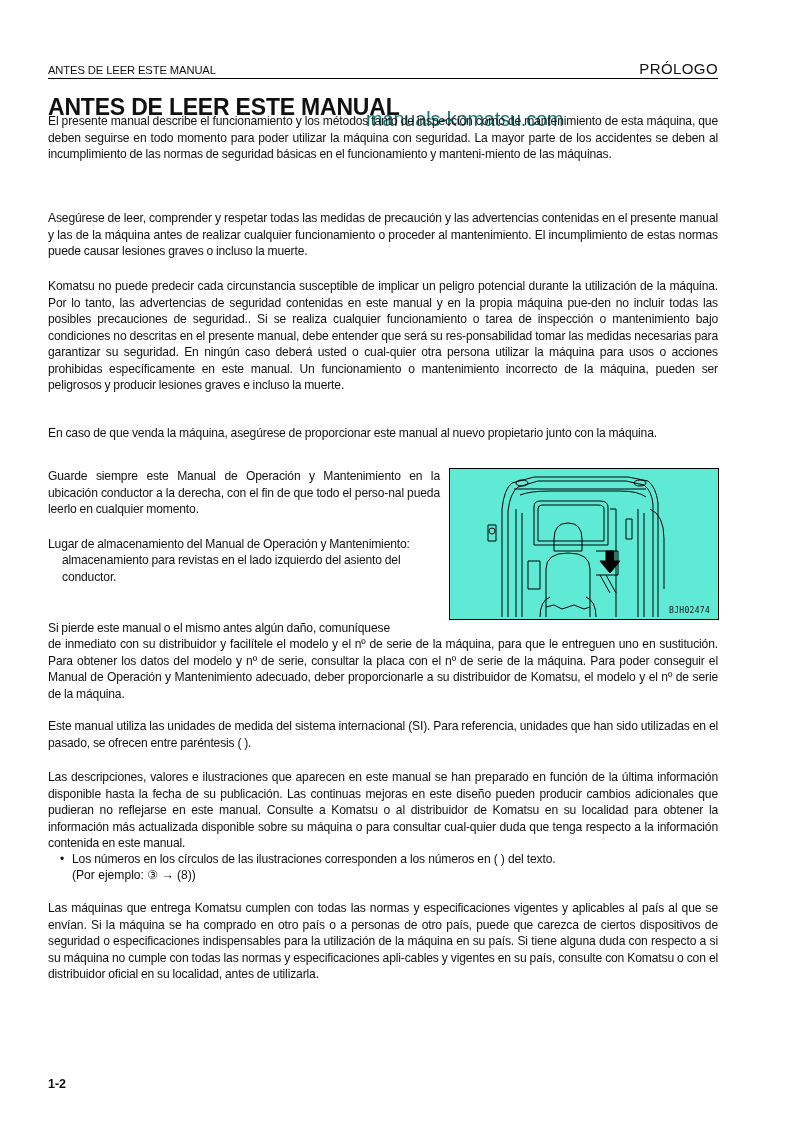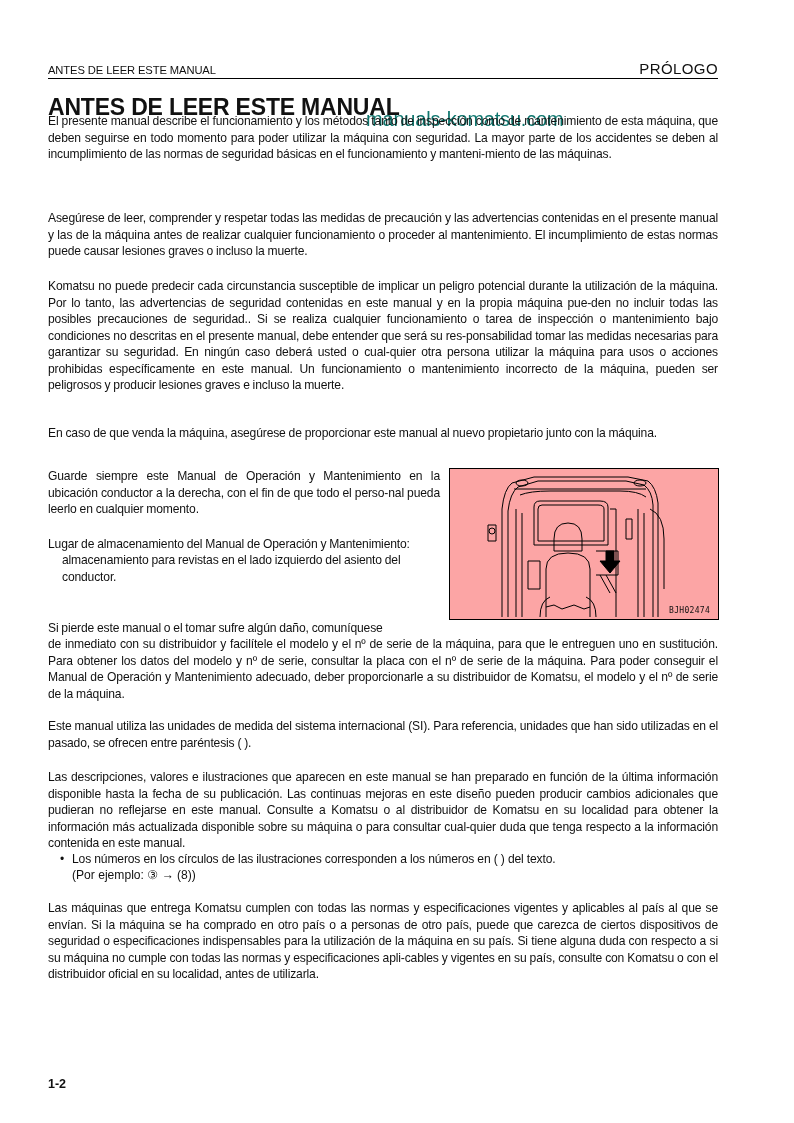--- a/index.html
+++ b/index.html
@@ -27,21 +27,21 @@
     }
     .para {
       position: absolute; left: 48px; width: 670px; margin: 0;
       font-size: 12.1px; line-height: 16.5px; text-align: justify;
       letter-spacing: -0.15px; word-spacing: -0.3px;
     }
     .para.narrow { width: 392px; }
     .para.center { text-align: left; width: 392px; }
     .figure {
       position: absolute; left: 449px; top: 468px; width: 270px; height: 152px;
-      border: 1px solid #000; box-sizing: border-box; background: #fca5a5;
+      border: 1px solid #000; box-sizing: border-box; background: #5eead4;
     }
     .figure .fig-code {
       position: absolute; right: 8px; bottom: 4px; font-family: "DejaVu Sans Mono", monospace;
       font-size: 8px; letter-spacing: 0.3px;
     }
     .bullet-row { position: absolute; left: 60px; font-size: 12.1px; line-height: 16.5px; letter-spacing: -0.15px; }
     .bullet-row .dot { display: inline-block; width: 12px; }
     .example-row { position: absolute; left: 72px; font-size: 12.1px; line-height: 16.5px; }
     .page-number {
       position: absolute; left: 48px; top: 1077px; font-size: 12.5px; font-weight: bold;
@@ -97,21 +97,21 @@
     <path d="M96 138 L104 136 L112 140 L124 136 L134 140 L140 138"></path>
 
     <path d="M38 56 L46 56 L46 72 L38 72 Z"></path>
     <circle cx="42" cy="62" r="3"></circle>
 
     <path d="M156 82 L164 82 L164 92 L170 92 L160 104 L150 92 L156 92 Z" fill="#000"></path>
   </svg>
   <span class="fig-code">BJH02474</span>
 </div>
 
-<p class="para narrow" style="top:620px;">Si pierde este manual o el tomar sufre algún daño, comuníquese</p>
+<p class="para narrow" style="top:620px;">Si pierde este manual o el mismo antes algún daño, comuníquese</p>
 <p class="para" style="top:636px;">de inmediato con su distribuidor y facilítele el modelo y el nº de serie de la máquina, para que le entreguen uno en sustitución. Para obtener los datos del modelo y nº de serie, consultar la placa con el nº de serie de la máquina. Para poder conseguir el Manual de Operación y Mantenimiento adecuado, deber proporcionarle a su distribuidor de Komatsu, el modelo y el nº de serie de la máquina.</p>
 <p class="para" style="top:718px;">Este manual utiliza las unidades de medida del sistema internacional (SI). Para referencia, unidades que han sido utilizadas en el pasado, se ofrecen entre paréntesis ( ).</p>
 <p class="para" style="top:769px;">Las descripciones, valores e ilustraciones que aparecen en este manual se han preparado en función de la última información disponible hasta la fecha de su publicación. Las continuas mejoras en este diseño pueden producir cambios adicionales que pudieran no reflejarse en este manual. Consulte a Komatsu o al distribuidor de Komatsu en su localidad para obtener la información más actualizada disponible sobre su máquina o para consultar cual-quier duda que tenga respecto a la información contenida en este manual.</p>
 
 <div class="bullet-row" style="top:851px;">
   <span class="dot">•</span><span>Los números en los círculos de las ilustraciones corresponden a los números en ( ) del texto.</span>
 </div>
 <div class="example-row" style="top:867px;">(Por ejemplo: ③ → (8))</div>
 
 <p class="para" style="top:900px;">Las máquinas que entrega Komatsu cumplen con todas las normas y especificaciones vigentes y aplicables al país al que se envían. Si la máquina se ha comprado en otro país o a personas de otro país, puede que carezca de ciertos dispositivos de seguridad o especificaciones indispensables para la utilización de la máquina en su país. Si tiene alguna duda con respecto a si su máquina no cumple con todas las normas y especificaciones apli-cables y vigentes en su país, consulte con Komatsu o con el distribuidor oficial en su localidad, antes de utilizarla.</p>

